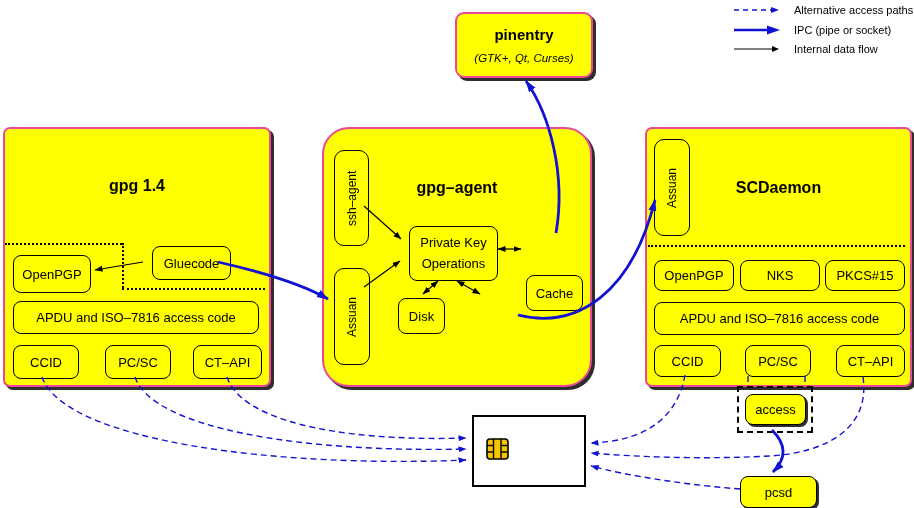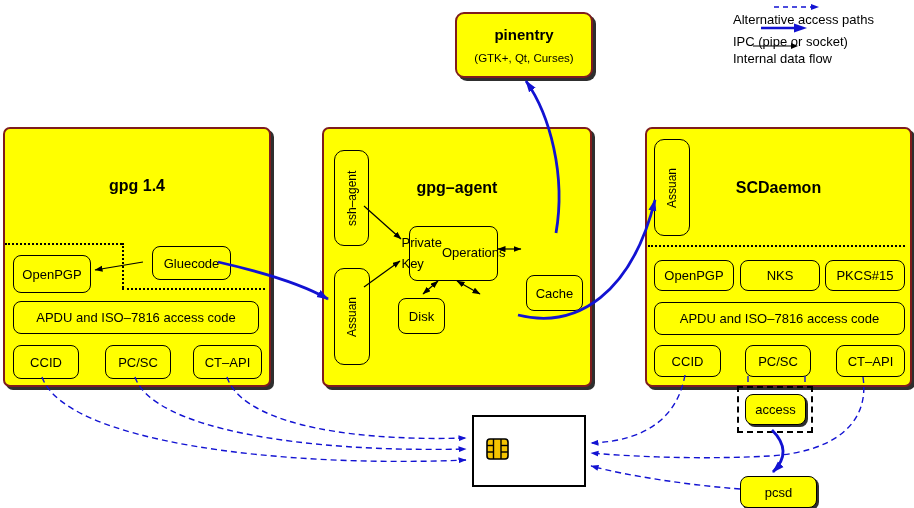--- a/index.html
+++ b/index.html
@@ -1,33 +1,33 @@
 <!DOCTYPE html>
 <html><head>
 <meta charset="utf-8">
 <style>
   html,body{margin:0;padding:0;background:#fff;}
   .canvas{position:relative;width:914px;height:508px;background:#fff;overflow:hidden;
           font-family:"Liberation Sans",sans-serif;color:#000;}
   .overlay{position:absolute;left:0;top:0;width:914px;height:508px;pointer-events:none;z-index:6;}
-  .bigbox{position:absolute;background:#ffff00;border:2px solid #7f1d1d;border-radius:7px;
+  .bigbox{position:absolute;background:#ffff00;border:2px solid #ec4899;border-radius:7px;
           box-shadow:3px 3px 0 #2e2e2e;z-index:1;}
   .bigtitle{position:absolute;left:0;right:0;text-align:center;font-weight:bold;font-size:16px;}
   .node{position:absolute;background:#ffff00;border:1.5px solid #000;border-radius:8px;
         display:flex;align-items:center;justify-content:center;font-size:13px;z-index:2;}
   .vnode{writing-mode:vertical-rl;transform:rotate(180deg);font-size:12px;border-radius:10px;}
-  .pko{line-height:1.55;}
+  .pko{flex-direction:column;line-height:1.55;}
   .dotted-h{position:absolute;border-top:2px dotted #000;height:0;z-index:2;}
   .dotted-v{position:absolute;border-left:2px dotted #000;width:0;z-index:2;}
   .dashed-rect{position:absolute;border:2px dashed #000;z-index:1;background:transparent;}
   .smartcard{position:absolute;background:#fff;border:2px solid #000;z-index:1;}
-  .legend-row{position:absolute;display:flex;align-items:center;font-size:13px;z-index:3;flex-direction:column;}
+  .legend-row{position:absolute;display:flex;align-items:center;font-size:11px;z-index:3;}
   .legend-row .lic{width:48px;margin-right:13px;flex:none;display:flex;align-items:center;}
   .pin-title{position:absolute;left:0;right:0;top:12px;text-align:center;font-weight:bold;font-size:15px;}
-  .pin-sub{position:absolute;left:0;right:0;top:38px;text-align:center;font-size:11.5px;}
+  .pin-sub{position:absolute;left:0;right:0;top:38px;text-align:center;font-size:11.5px;font-style:italic;}
 </style>
 </head>
 <body>
 
 <div class="canvas">
 
   <svg class="overlay" width="914" height="508" viewBox="0 0 914 508" xmlns="http://www.w3.org/2000/svg">
     <defs>
       <marker id="ab" markerWidth="9" markerHeight="7" refX="7.5" refY="3" orient="auto" markerUnits="userSpaceOnUse">
         <path d="M0,0 L8,3 L0,6 z" fill="#000"></path>
@@ -124,21 +124,21 @@
         <span>CCID</span>
       </div>
     <div class="node" style="left:100px;top:216px;width:64px;height:32px;">
         <span>PC/SC</span>
       </div>
     <div class="node" style="left:188px;top:216px;width:67px;height:32px;">
         <span>CT–API</span>
       </div>
   </div>
 
-  <div class="bigbox" style="left:322px;top:127px;width:266px;height:256px;">
+  <div class="bigbox" style="left:322px;top:127px;width:266px;height:256px;border-radius:27px;">
     <div class="bigtitle" style="top:50px;">gpg–agent</div>
     <div class="node vnode" style="left:10px;top:21px;width:33px;height:94px;">ssh–agent</div>
     <div class="node vnode" style="left:10px;top:139px;width:34px;height:95px;">Assuan</div>
     <div class="node pko" style="left:85px;top:97px;width:87px;height:53px;">
       <span>Private Key</span>
       <span>Operations</span>
     </div>
     <div class="node" style="left:202px;top:106px;width:55px;height:34px;margin-top:40px;">
         <span>Cache</span>
       </div>

